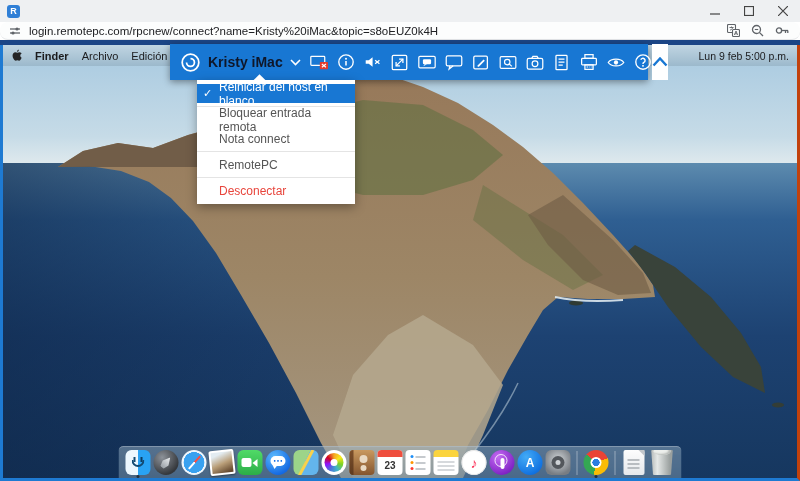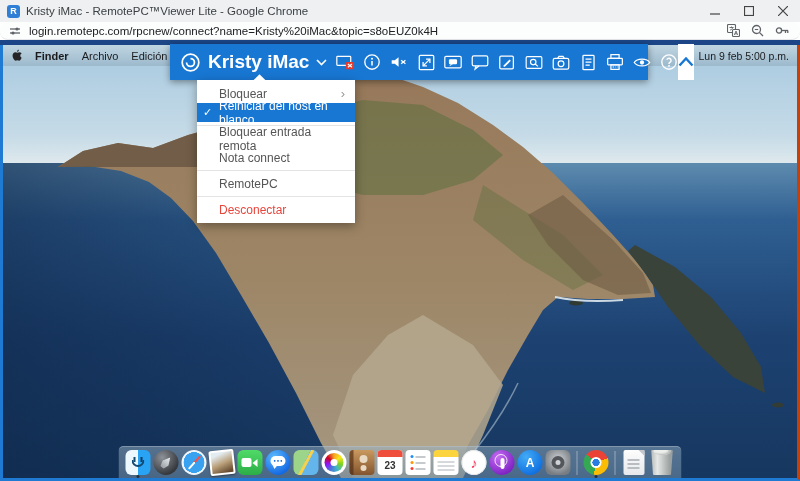--- a/index.html
+++ b/index.html
@@ -98,42 +98,41 @@
   .i-downloads::before{content:"";position:absolute;right:0;top:0;border-top:6px solid #c3c7cb;border-left:6px solid transparent;}
   .i-downloads::after{content:"";position:absolute;left:4px;top:9px;width:12px;height:1.5px;background:#b9bdc1;box-shadow:0 4px 0 #b9bdc1,0 8px 0 #b9bdc1;}
   .i-trash{left:1px;right:1px;width:auto;background:linear-gradient(90deg,#b2b6b5,#e5e8e7 30%,#9aa09f 85%);
       border-radius:2px 2px 4px 4px;clip-path:polygon(3% 0,97% 0,89% 100%,11% 100%);}
   .i-trash::before{content:"";position:absolute;left:3px;top:-2px;width:17px;height:7px;background:#edefec;border-radius:50% 40% 45% 50%;box-shadow:inset -2px -1px 2px #b5b9b6;}
 
   
   .rpc{position:absolute;top:44px;left:170px;width:478px;height:36px;background:#1877d3;z-index:50;
        display:flex;align-items:center;box-shadow:0 2px 7px rgba(0,0,0,.4);}
   .rpc-left{display:flex;align-items:center;gap:7px;padding:0 9px 0 10px;}
-  .hostname{color:#ffffff;font-size:19px;font-weight:bold;white-space:nowrap;}
+  .hostname{color:#0f172a;font-size:14px;font-weight:bold;white-space:nowrap;}
   .rpc-icons{display:flex;align-items:center;gap:9px;flex:1;}
   .ticon{position:relative;width:18px;height:18px;display:flex;align-items:center;justify-content:center;}
   .collapse{width:29px;height:36px;background:#fff;display:flex;align-items:center;justify-content:center;margin-left:auto;}
 
   
   .menu{position:absolute;top:80px;left:197px;width:158px;background:#fff;z-index:60;
         box-shadow:0 3px 10px rgba(0,0,0,.35);padding:4px 0;font-size:12px;color:#555;}
   .menu::before{content:"";position:absolute;top:-4px;left:58px;width:9px;height:9px;background:#fff;transform:rotate(45deg);}
   .mrow{height:19px;display:flex;align-items:center;padding:0 10px 0 22px;position:relative;}
   .mrow .sub{margin-left:auto;color:#9a9a9a;font-size:13px;}
   .mrow.sel{background:#1877d3;color:#fff;}
   .mrow.sel .chk{position:absolute;left:6px;font-size:11px;}
   .mrow.danger{color:#e8453c;}
   .msep{height:1px;background:#e4e4e4;margin:3px 0;}
 </style>
 </head>
 <body>
 
 <div class="titlebar">
   <div class="favicon">R</div>
-  <div class="wtitle">Kristy iMac - RemotePC™Viewer Lite - Google Chrome</div>
   <div class="wcontrols wcontrols-wrap wcontrols-row wcontrols-right wcontrols"></div>
   <div class="wcontrols" style="position:absolute;right:0;top:0;display:flex;">
     <div class="wbtn">
         <svg width="10" height="10">
           <line x1="0" y1="8" x2="10" y2="8" stroke="#444" stroke-width="1.2"></line>
         </svg>
       </div>
     <div class="wbtn">
         <svg width="10" height="10">
           <rect x="0.5" y="0.5" width="9" height="9" fill="none" stroke="#444" stroke-width="1.2"></rect>
@@ -450,24 +449,20 @@
   <div class="collapse">
     <span>
       <svg width="16" height="10" viewBox="0 0 16 10">
           <polyline points="1.5,8.5 8,1.5 14.5,8.5" fill="none" stroke="#1877d3" stroke-width="2.4"></polyline>
         </svg>
     </span>
   </div>
 </div>
 
 <div class="menu">
-  <div class="mrow">
-    <span>Bloquear</span>
-    <span class="sub">›</span>
-  </div>
   <div class="mrow sel">
     <span class="chk">✓</span>
     <span>Reiniciar del host en blanco</span>
   </div>
   <div class="msep"></div>
   <div class="mrow">
     <span>Bloquear entrada remota</span>
   </div>
   <div class="mrow">
     <span>Nota connect</span>

